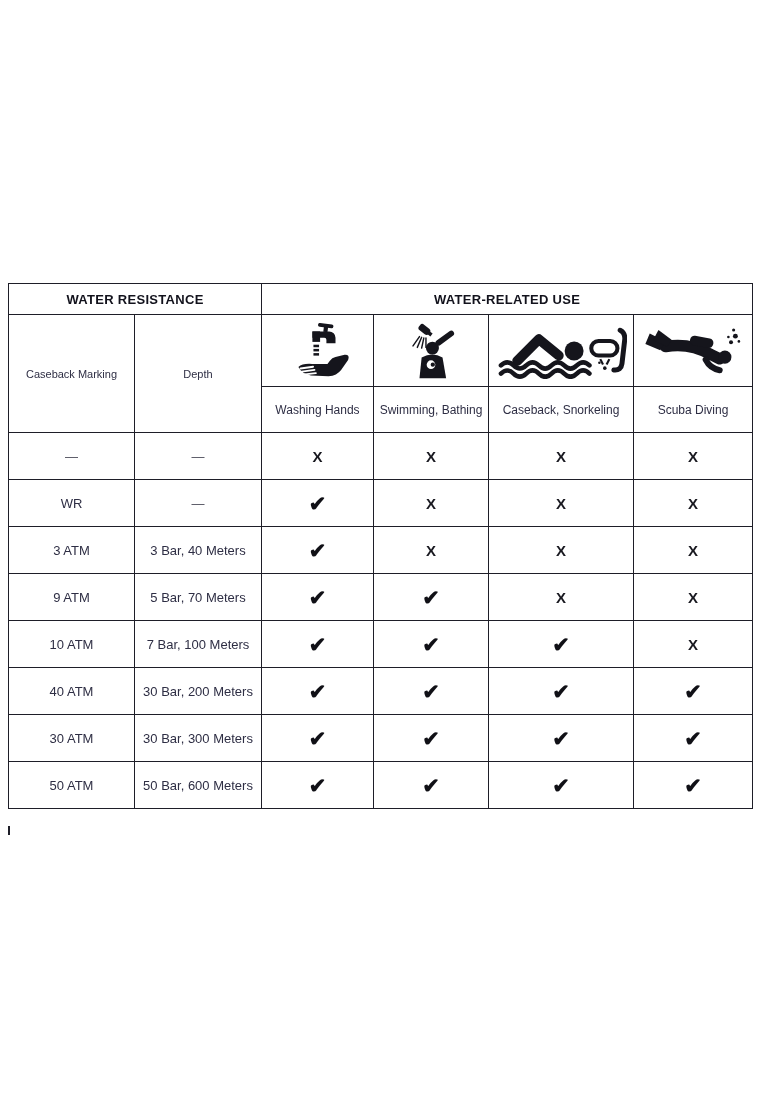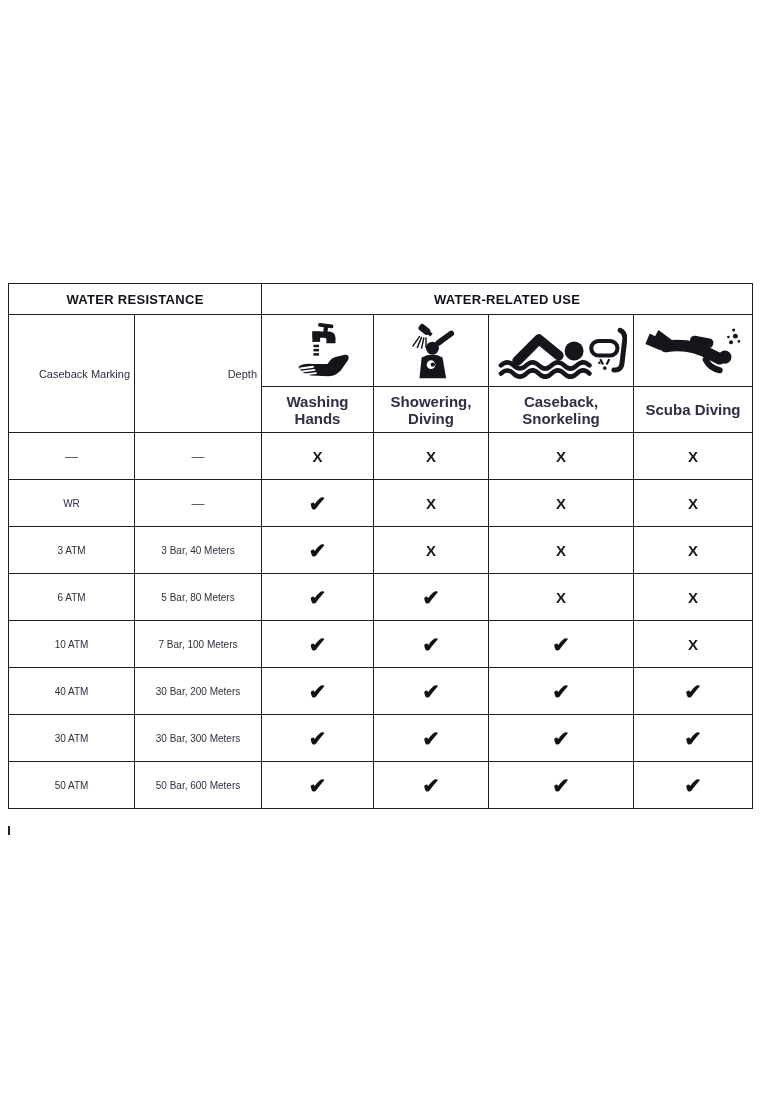--- a/index.html
+++ b/index.html
@@ -26,33 +26,33 @@
     vertical-align: middle;
     padding: 0 4px;
   }
   tr.top-header th {
     height: 31px;
     font-size: 13px;
     font-weight: bold;
     letter-spacing: 0.3px;
     color: #12121c;
   }
-  tr.icon-row th { height: 72px; font-weight: normal; text-align: right; }
+  tr.icon-row th { height: 72px; font-weight: normal; }
   tr.icon-row th.side-head {
     font-size: 11px;
     font-weight: normal;
     color: #2e2e44;
   }
   tr.label-row th {
     height: 46px;
-    font-size: 15px;
-    font-weight: bold;
+    font-size: 12px;
+    font-weight: normal;
     color: #2e2e44;
   }
-  tbody td { height: 47px; font-size: 10px; color: #2e2e44; }
+  tbody td { height: 47px; font-size: 13px; color: #2e2e44; }
   tbody td.dash { font-size: 13px; color: #4a4a58; }
   td.mark.check { font-size: 21px; font-weight: bold; color: #101016; line-height: 1; }
   td.mark.cross { font-size: 15px; font-weight: 600; color: #18181f; line-height: 1; }
   .icon-wrap { display: flex; align-items: center; justify-content: center; height: 100%; }
   .icon-wrap svg { display: block; }
   .border-stub {
     position: absolute;
     left: 8px; top: 826px;
     width: 2px; height: 9px;
     background: #1e1e28;
@@ -149,21 +149,21 @@
               <circle cx="108" cy="15" r="2.8"></circle>
               <circle cx="100" cy="16" r="1.5"></circle>
               <circle cx="106" cy="8" r="1.8"></circle>
               <circle cx="112" cy="21" r="1.5"></circle>
             </svg>
           </div>
         </th>
       </tr>
       <tr class="label-row">
         <th>Washing Hands</th>
-        <th>Showering, Diving</th>
+        <th>Swimming, Bathing</th>
         <th>Caseback, Snorkeling</th>
         <th>Scuba Diving</th>
       </tr>
     </thead>
     <tbody>
       <tr>
         <td class="dash">—</td>
         <td class="dash">—</td>
         <td class="mark cross">X</td>
         <td class="mark cross">X</td>
@@ -180,22 +180,22 @@
       </tr>
       <tr>
         <td>3 ATM</td>
         <td>3 Bar, 40 Meters</td>
         <td class="mark check">✔</td>
         <td class="mark cross">X</td>
         <td class="mark cross">X</td>
         <td class="mark cross">X</td>
       </tr>
       <tr>
-        <td>6 ATM</td>
-        <td>5 Bar, 80 Meters</td>
+        <td>9 ATM</td>
+        <td>5 Bar, 70 Meters</td>
         <td class="mark check">✔</td>
         <td class="mark check">✔</td>
         <td class="mark cross">X</td>
         <td class="mark cross">X</td>
       </tr>
       <tr>
         <td>10 ATM</td>
         <td>7 Bar, 100 Meters</td>
         <td class="mark check">✔</td>
         <td class="mark check">✔</td>

